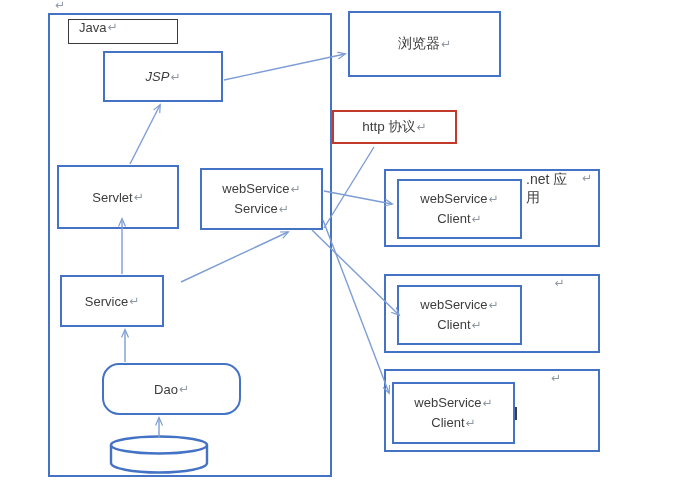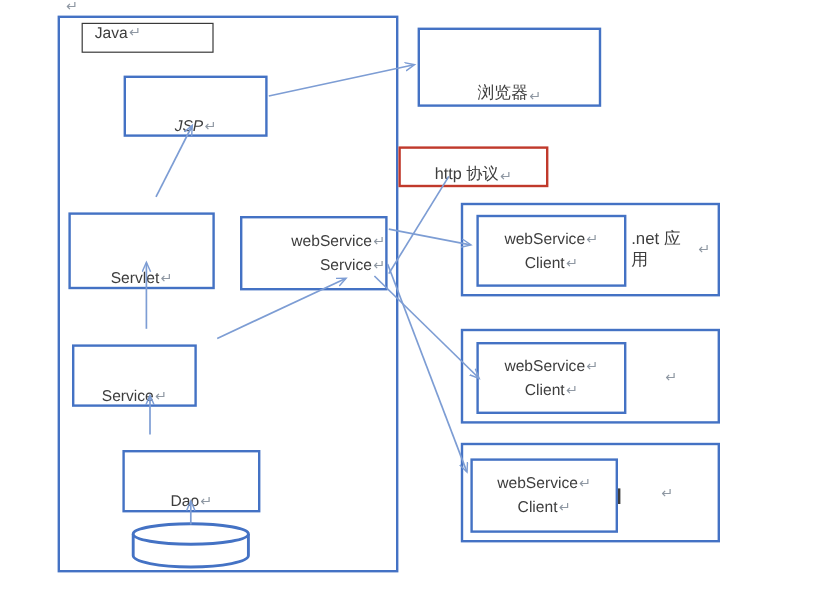--- a/index.html
+++ b/index.html
@@ -5,53 +5,53 @@
   html,body{margin:0;padding:0;background:#fff;}
   .canvas{
     position:relative;width:678px;height:500px;background:#fff;overflow:hidden;
     font-family:"Liberation Sans","DejaVu Sans",sans-serif;color:var(--text,#3d3d3d);
   }
   .pmark{position:absolute;left:55px;top:-2px;font-size:12px;color:var(--mark,#8f98a3);}
   .mark{color:var(--mark,#8f98a3);font-size:12px;margin-left:1px;}
   .node{
     position:absolute;box-sizing:border-box;background:#fff;
     border:2.4px solid var(--box_border,#4472c4);
-    display:flex;align-items:flex-end;justify-content:center;
-    font-size:13px;color:var(--text,#3d3d3d);margin-top:12px;
+    display:flex;align-items:center;justify-content:center;
+    font-size:13px;color:var(--text,#3d3d3d);
   }
   .container-box{
     position:absolute;left:48px;top:13px;width:284px;height:464px;
     border:2.4px solid var(--box_border,#4472c4);box-sizing:border-box;background:transparent;
   }
   .label-box{
     position:absolute;left:68px;top:19px;width:110px;height:25px;box-sizing:border-box;
     border:1.3px solid var(--label_border,#3a3a3a);background:#fff;
     display:flex;align-items:flex-start;justify-content:flex-start;padding-left:10px;font-size:13px;
   }
   .jsp{left:103px;top:51px;width:120px;height:51px;font-style:italic;}
   .servlet{left:57px;top:165px;width:122px;height:64px;}
   .service{left:60px;top:275px;width:104px;height:52px;}
-  .dao{left:102px;top:363px;width:115px;height:52px;}
+  .dao{left:102px;top:363px;width:139px;height:52px;border-radius:17px;}
   .ws-server{left:200px;top:168px;width:123px;height:62px;flex-direction:column;line-height:1.55;}
   .browser{left:348px;top:11px;width:153px;height:66px;font-size:14px;}
   .http-box{left:332px;top:110px;width:125px;height:34px;border-color:var(--http_border,#c0392b);font-size:13.5px;}
   .app-outer{position:absolute;box-sizing:border-box;border:2.4px solid var(--box_border,#4472c4);background:#fff;}
   .app-net{left:384px;top:169px;width:216px;height:78px;}
   .app-php{left:384px;top:274px;width:216px;height:79px;}
   .app-client{left:384px;top:369px;width:216px;height:83px;}
   .client-inner{
     position:absolute;box-sizing:border-box;border:2.4px solid var(--box_border,#4472c4);
     background:#fff;display:flex;flex-direction:column;align-items:center;justify-content:center;
     font-size:13px;line-height:1.55;
   }
   .app-net .client-inner{left:11px;top:8px;width:125px;height:60px;}
   .app-php .client-inner{left:11px;top:9px;width:125px;height:60px;}
   .app-client .client-inner{left:6px;top:11px;width:123px;height:62px;}
   .app-label{
-    position:absolute;top:0;bottom:0;display:flex;align-items:center;justify-content:center;
+    position:absolute;top:0;bottom:0;display:flex;align-items:flex-start;justify-content:center;
     font-size:14px;color:var(--text,#3d3d3d);
   }
   .app-net .app-label,.app-php .app-label{left:140px;right:6px;}
   .app-client .app-label{left:131px;right:4px;}
   .partial-stroke{
     position:absolute;left:129px;top:36px;width:2px;height:13px;
     background:var(--text,#3d3d3d);
   }
   #edge-svg{position:absolute;left:0;top:0;width:678px;height:500px;pointer-events:none;}
 </style>

